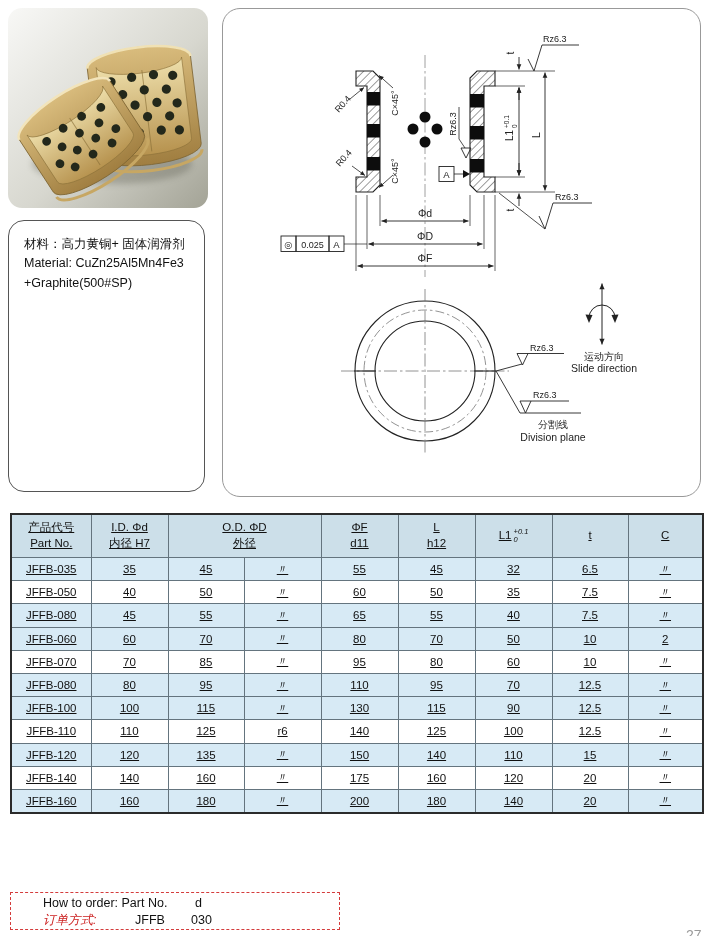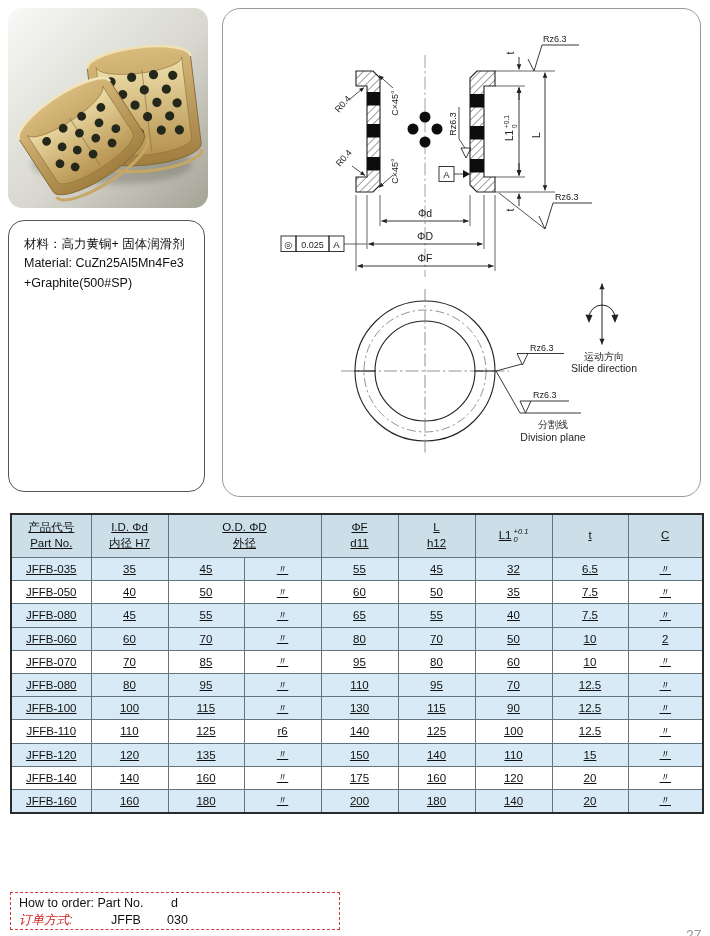--- a/index.html
+++ b/index.html
@@ -27,21 +27,21 @@
   #spec-table td{height:22.2px;text-align:center;padding:0 2px;background:#fff;}
   #spec-table tr.alt td{background:#d7eaf5;}
   .tolstack{display:inline-flex;flex-direction:column;font-size:7.5px;line-height:1.1;
     vertical-align:middle;text-align:left;margin-left:2px;}
 
   
   #order-box{left:10px;top:892px;width:330px;height:38px;border:1.5px dashed #d43c3c;
     box-sizing:border-box;padding:2px 8px;font-size:12.5px;}
   .ob-row{position:relative;height:17px;line-height:17px;}
   .ob-red{color:#cc2222;font-style:italic;}
-  .ob-abs{position:absolute;top:0;}
+  .ob-abs{position:absolute;top:0;margin-left:24px;}
 
   #page-number{left:686px;top:927px;font-size:14px;color:#9a9a9a;}
 </style>
 </head>
 <body>
 
 <div class="abs" id="photo-panel">
   <svg width="200" height="200" viewBox="0 0 200 200">
     <defs>
       <linearGradient id="bgG" x1="0" y1="0" x2="1" y2="1">

